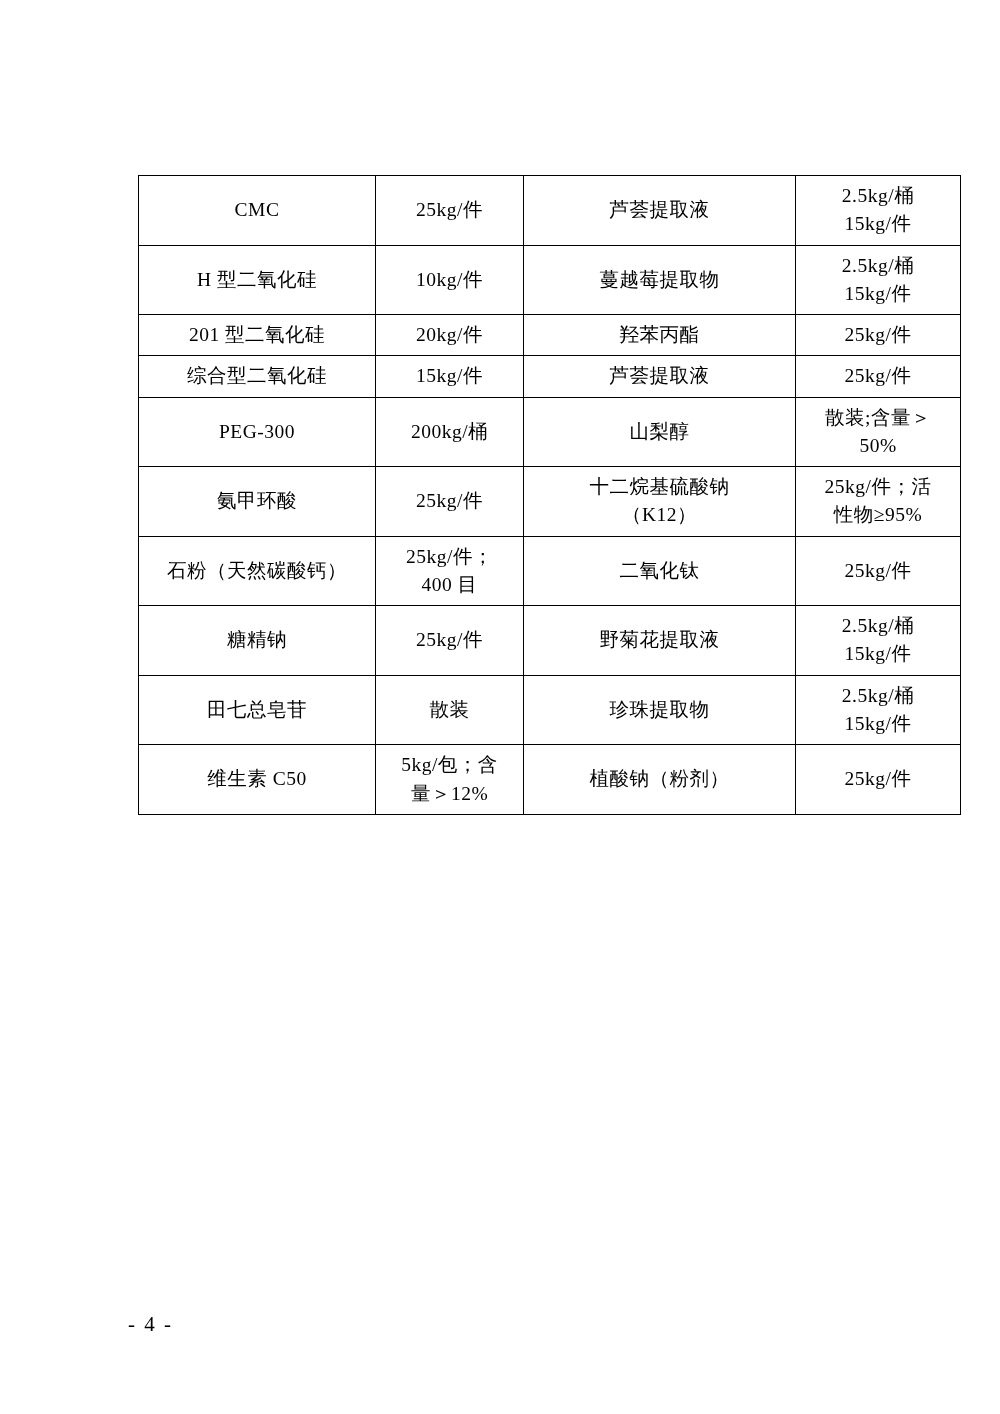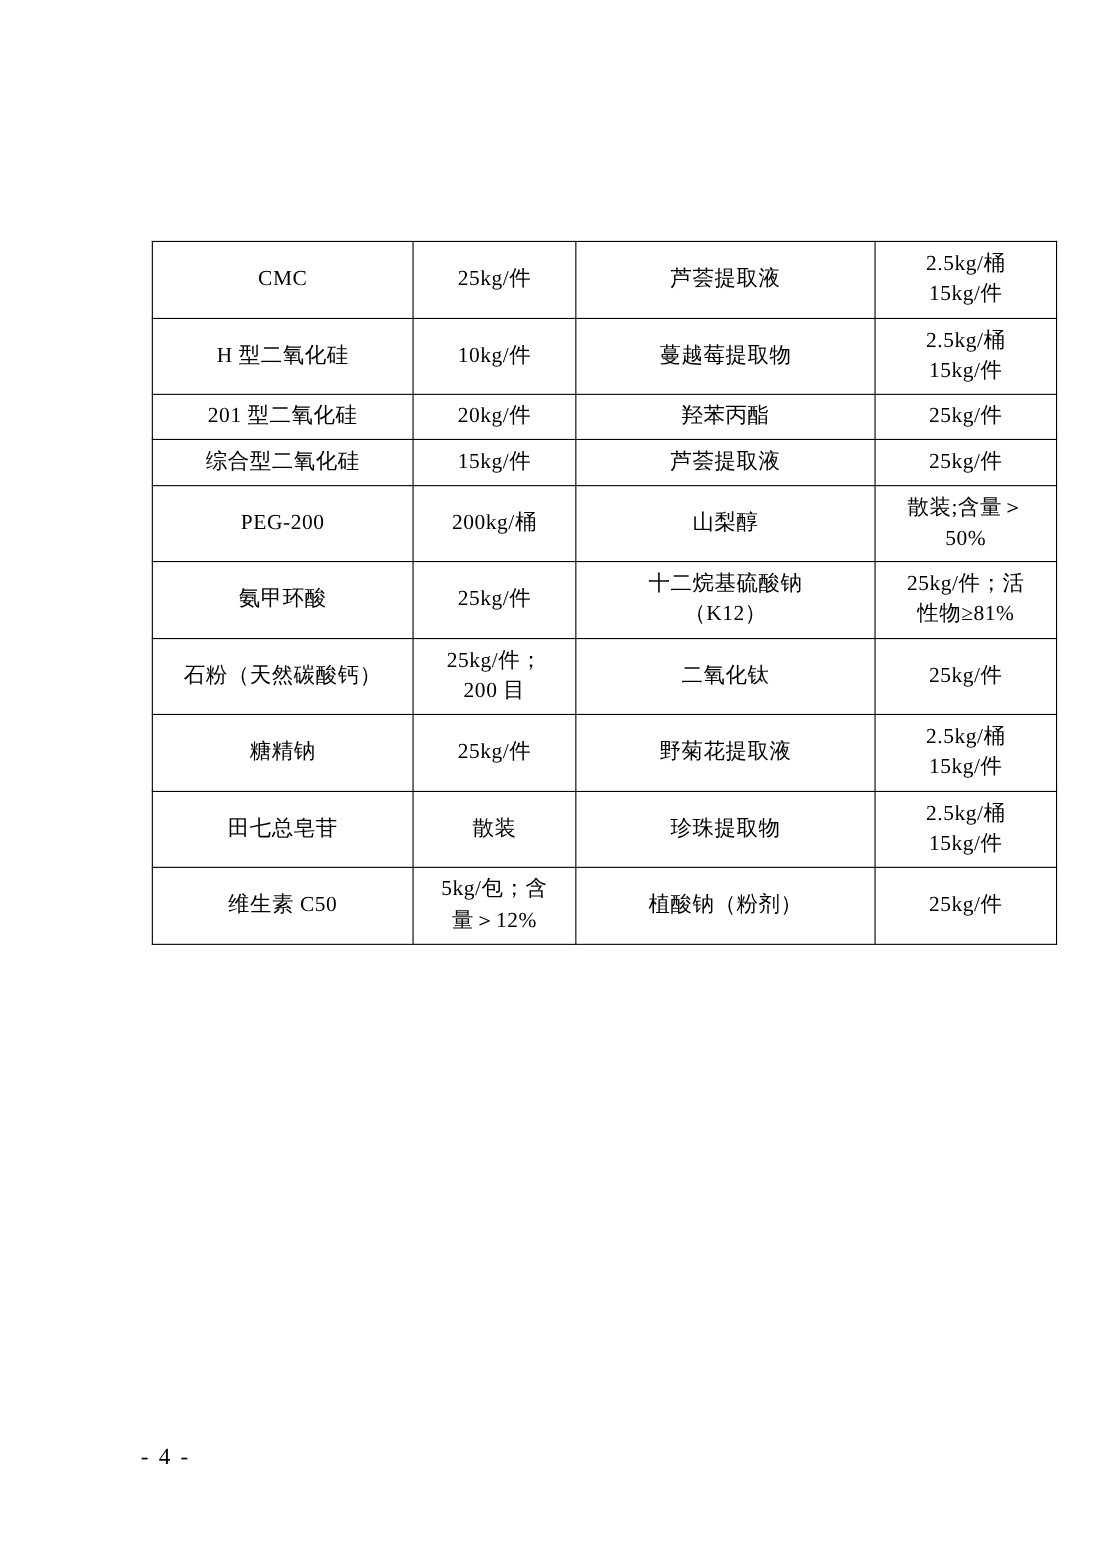--- a/index.html
+++ b/index.html
@@ -24,21 +24,20 @@
   .table-wrap {
     position: absolute;
     left: 138px;
     top: 175px;
     width: 822px;
   }
   table.spec-table {
     border-collapse: collapse;
     width: 822px;
     table-layout: fixed;
-    margin-top: 44px;
   }
   table.spec-table td {
     border: 1.5px solid #000000;
     text-align: center;
     vertical-align: middle;
     padding: 6px 6px;
     font-size: 19.5px;
     line-height: 1.45;
     font-family: "Liberation Serif", "DejaVu Serif", serif;
     letter-spacing: 0.5px;
@@ -135,21 +134,21 @@
             </td>
             <td>
               <span class="cell-line">芦荟提取液</span>
             </td>
             <td>
               <span class="cell-line">25kg/件</span>
             </td>
           </tr>
           <tr class="two-line">
             <td>
-              <span class="cell-line">PEG-200</span>
+              <span class="cell-line">PEG-300</span>
             </td>
             <td>
               <span class="cell-line">200kg/桶</span>
             </td>
             <td>
               <span class="cell-line">山梨醇</span>
             </td>
             <td>
               <span class="cell-line">散装;含量＞</span>
               <span class="cell-line">50%</span>
@@ -161,30 +160,30 @@
             </td>
             <td>
               <span class="cell-line">25kg/件</span>
             </td>
             <td>
               <span class="cell-line">十二烷基硫酸钠</span>
               <span class="cell-line">（K12）</span>
             </td>
             <td>
               <span class="cell-line">25kg/件；活</span>
-              <span class="cell-line">性物≥81%</span>
+              <span class="cell-line">性物≥95%</span>
             </td>
           </tr>
           <tr class="two-line">
             <td>
               <span class="cell-line">石粉（天然碳酸钙）</span>
             </td>
             <td>
               <span class="cell-line">25kg/件；</span>
-              <span class="cell-line">200 目</span>
+              <span class="cell-line">400 目</span>
             </td>
             <td>
               <span class="cell-line">二氧化钛</span>
             </td>
             <td>
               <span class="cell-line">25kg/件</span>
             </td>
           </tr>
           <tr class="two-line">
             <td>

